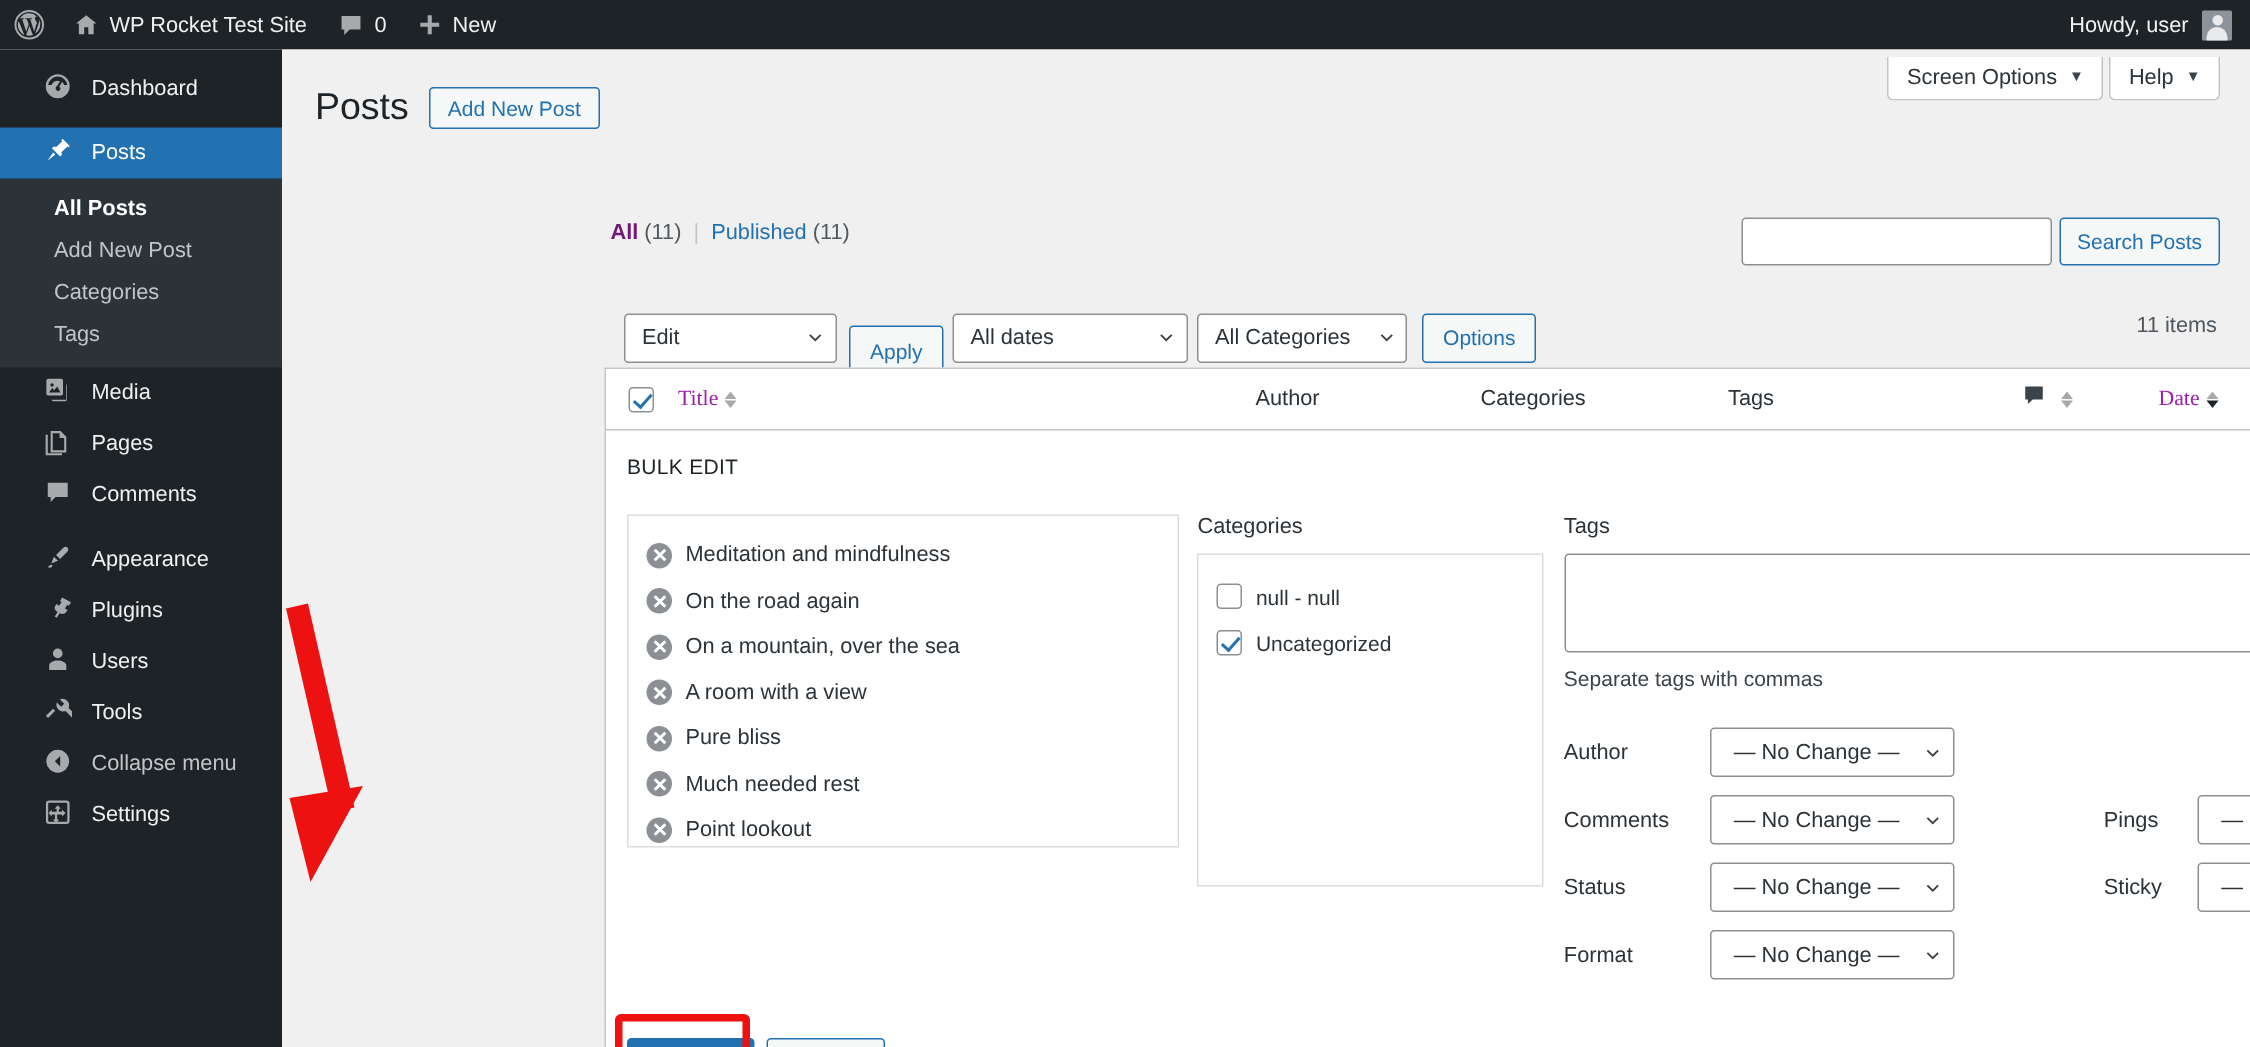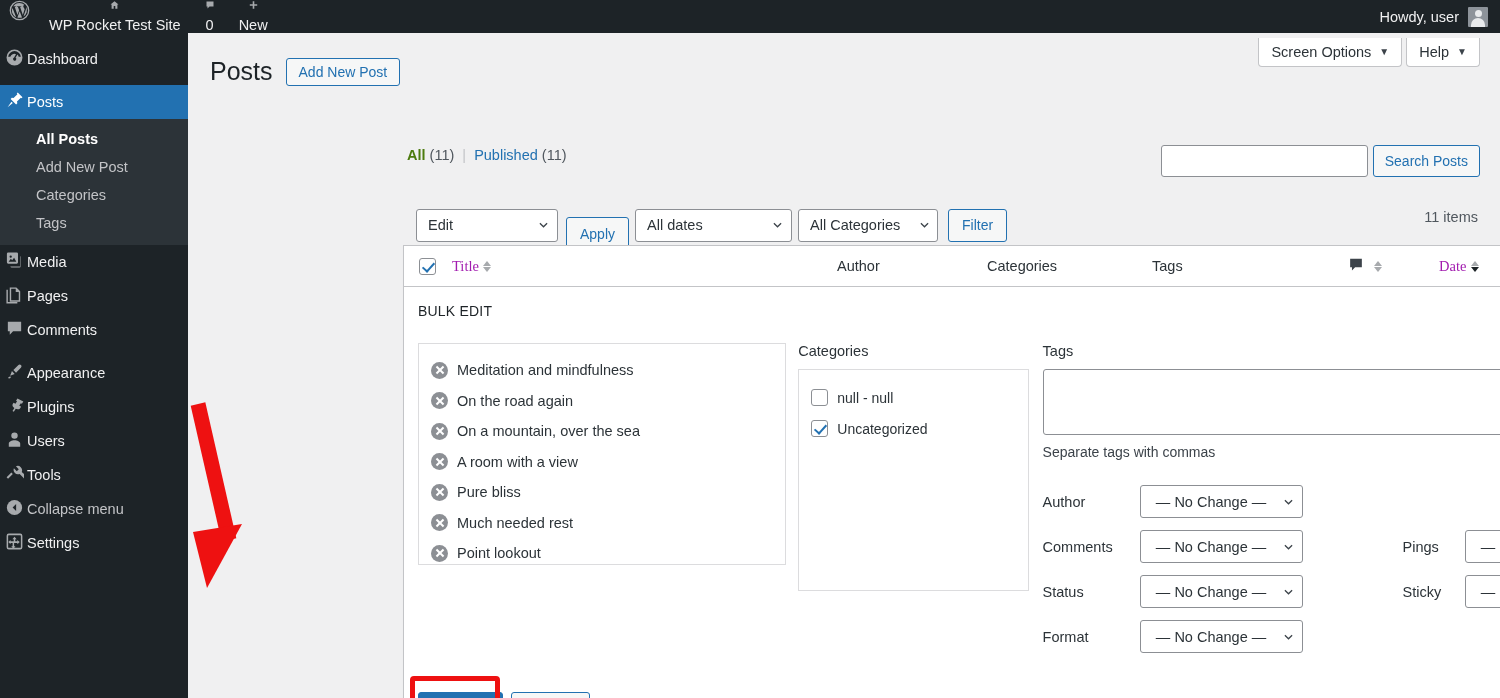--- a/index.html
+++ b/index.html
@@ -12,21 +12,21 @@
   .screen { position: relative; width: 1500px; height: 698px; }
 
   
   .adminbar {
     position: absolute; top: 0; left: 0; width: 1500px; height: 33px;
     background: #1d2327; color: #f0f0f1;
     display: flex; align-items: center; font-size: 14.5px;
   }
   .ab-item {
     display: flex; align-items: center; gap: 7px;
-    height: 33px; padding: 0 10px; color: #f0f0f1; white-space: nowrap; flex-direction: column;
+    height: 33px; padding: 0 10px; color: #f0f0f1; white-space: nowrap;
   }
   .ab-wp-logo { padding-left: 9px; padding-right: 9px; }
   .ab-right { margin-left: auto; display: flex; align-items: center; padding-right: 12px; gap: 9px; justify-content: center; }
   .avatar-sq {
     width: 20px; height: 20px; background: #8d939a;
     display: block; position: relative; border-radius: 1px;
   }
   .avatar-sq::before {
     content: ""; position: absolute; left: 6.5px; top: 3px;
     width: 7px; height: 7px; border-radius: 50%; background: #e8eaec;
@@ -36,22 +36,22 @@
     width: 14px; height: 9px; border-radius: 7px 7px 0 0; background: #e8eaec;
   }
   .ico { display: inline-block; vertical-align: middle; }
 
   
   .sidebar {
     position: absolute; top: 33px; left: 0; width: 188px; height: 665px;
     background: #1d2327;
   }
   .menu-item {
-    display: flex; align-items: center; gap: 3px;
-    height: 34px; padding-left: 4px; color: #f0f0f1; font-size: 14.5px;
+    display: flex; align-items: center; gap: 13px;
+    height: 34px; padding-left: 28px; color: #f0f0f1; font-size: 14.5px;
     position: relative;
   }
   .menu-item .ico { width: 20px; text-align: center; color: #a7aaad; }
   .menu-item.active { background: #2271b1; color: #fff; font-weight: 400; }
   .menu-item.active .ico { color: #fff; }
   .menu-item.active::after {
     content: ""; position: absolute; right: -8px; top: 50%;
     margin-top: -8px; border: 8px solid transparent;
     border-right-color: #f0f0f1; width: 0; height: 0;
   }
@@ -86,21 +86,21 @@
   .page-title { font-size: 25px; font-weight: 400; color: #1d2327; }
   .page-action {
     font-size: 14px; color: #2271b1; background: #f6f7f7;
     border: 1px solid #2271b1; border-radius: 3px; padding: 5px 12px;
   }
 
   .subsubsub {
     position: absolute; left: 219px; top: 114px;
     font-size: 14.5px; color: #50575e;
   }
-  .subsubsub b { color: #4d7c0f; font-weight: 600; }
+  .subsubsub b { color: #701a75; font-weight: 600; }
   .subsubsub a { color: #2271b1; text-decoration: none; }
   .ss-sep { color: #c3c4c7; margin: 0 4px; }
 
   .search-box {
     position: absolute; right: 20px; top: 112px; display: flex; gap: 5px;
   }
   .search-input {
     width: 207px; height: 32px; border: 1px solid #8c8f94; border-radius: 3px;
     background: #fff; font-size: 14px; padding: 0 8px; color: #2c3338;
     font-family: "Liberation Sans", sans-serif;
@@ -460,21 +460,21 @@
         <svg class="chev" viewBox="0 0 10 6">
             <path d="M1 1l4 4 4-4" fill="none" stroke="#3c434a" stroke-width="1.4"></path>
           </svg>
       </div>
       <div class="wp-select sel-cats">
         <span>All Categories</span>
         <svg class="chev" viewBox="0 0 10 6">
             <path d="M1 1l4 4 4-4" fill="none" stroke="#3c434a" stroke-width="1.4"></path>
           </svg>
       </div>
-      <button class="act-btn btn-filter">Filter</button>
+      <button class="act-btn btn-filter">Options</button>
     </div>
 
     <div class="items-count">11 items</div>
 
     <div class="wp-table">
 
       <div class="thead">
         <div class="th th-cb">
           <span class="cb checked"></span>
         </div>

